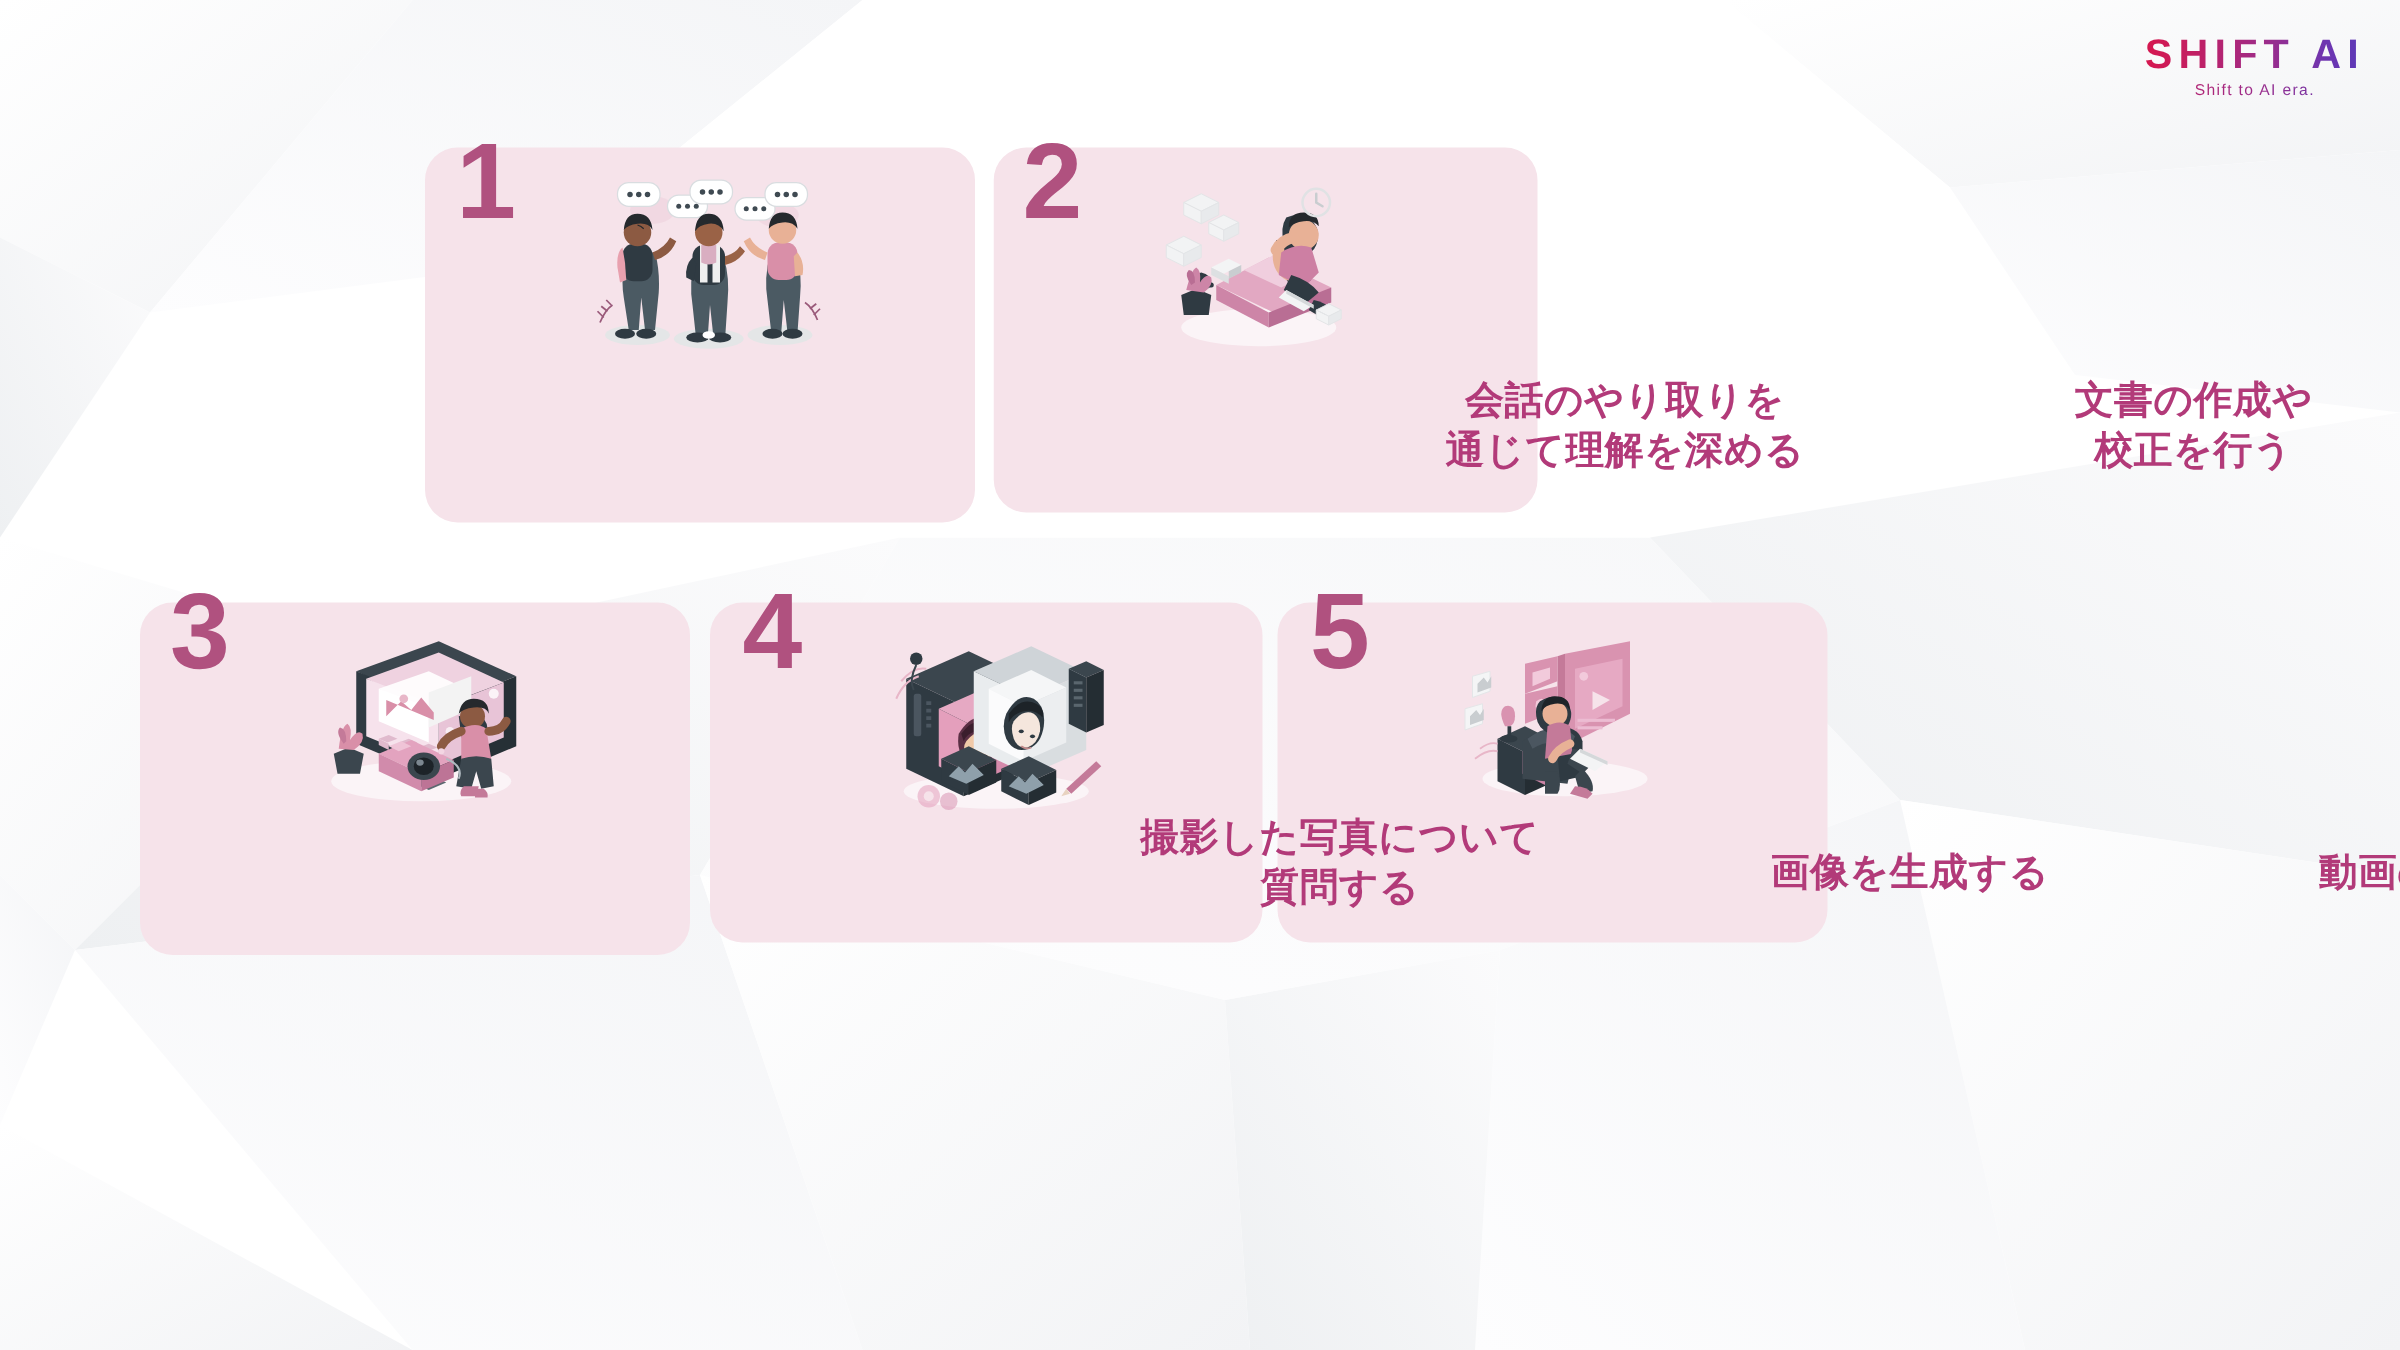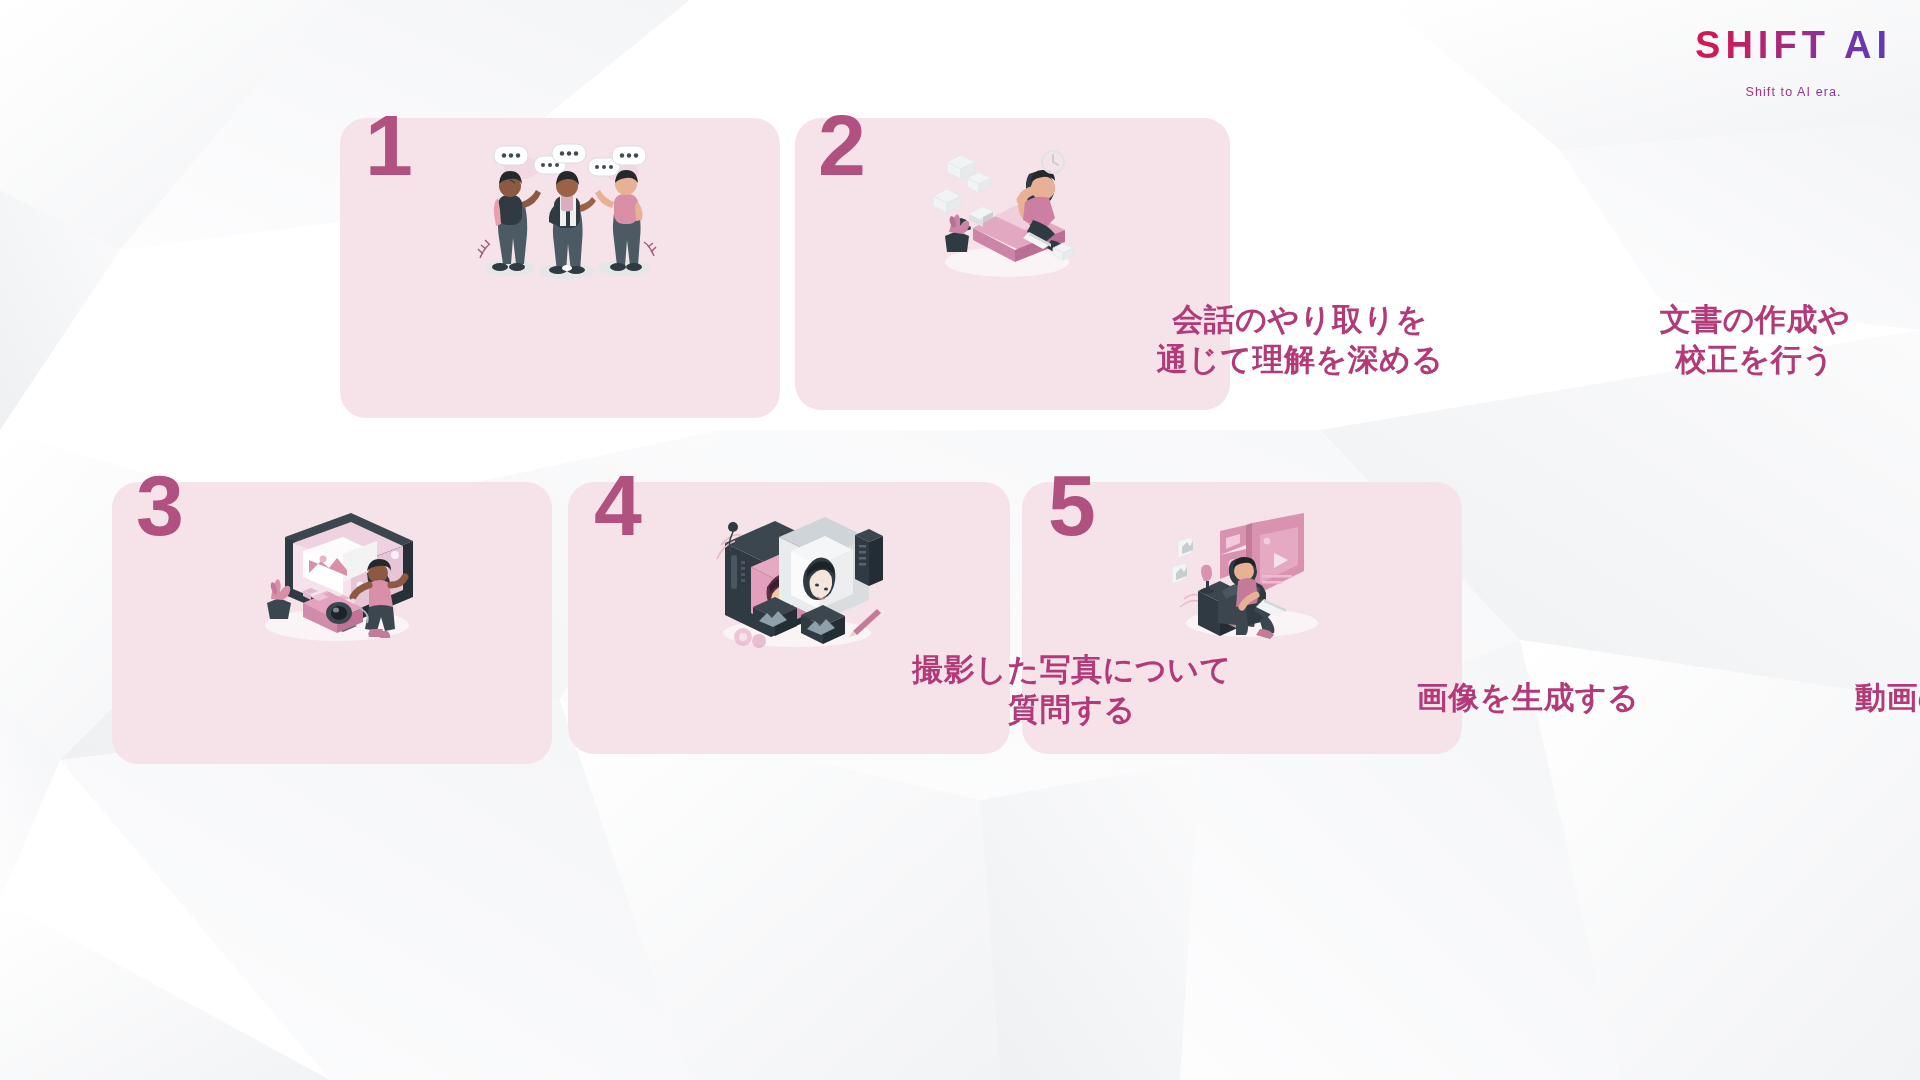--- a/index.html
+++ b/index.html
@@ -12,28 +12,28 @@
 
   
   #bg { position:absolute; inset:0; z-index:0; }
 
   
   .logo-wrap {
     position:absolute; right:28px; top:26px; z-index:20;
     text-align:center; line-height:1;
   }
   .logo-main {
-    font-size:38px; font-weight:700; letter-spacing:5px;
+    font-size:33px; font-weight:700; letter-spacing:5px;
     background:linear-gradient(90deg,#d6174f 0%, #c21f63 22%, #9c2c8a 55%, #6e35b0 82%, #5b3ab8 100%);
     -webkit-background-clip:text; background-clip:text;
     -webkit-text-fill-color:transparent; color:transparent;
     display:block;
   }
   .logo-sub {
-    margin-top:22px; font-size:12.5px; letter-spacing:1.1px;
+    margin-top:7px; font-size:12.5px; letter-spacing:1.1px;
     background:linear-gradient(90deg,#c21f63 0%, #9c2c8a 50%, #5b3ab8 100%);
     -webkit-background-clip:text; background-clip:text;
     -webkit-text-fill-color:transparent; color:transparent;
     display:block;
   }
 
   
   .card {
     position:absolute; z-index:5;
     background:#f6e3ea;

